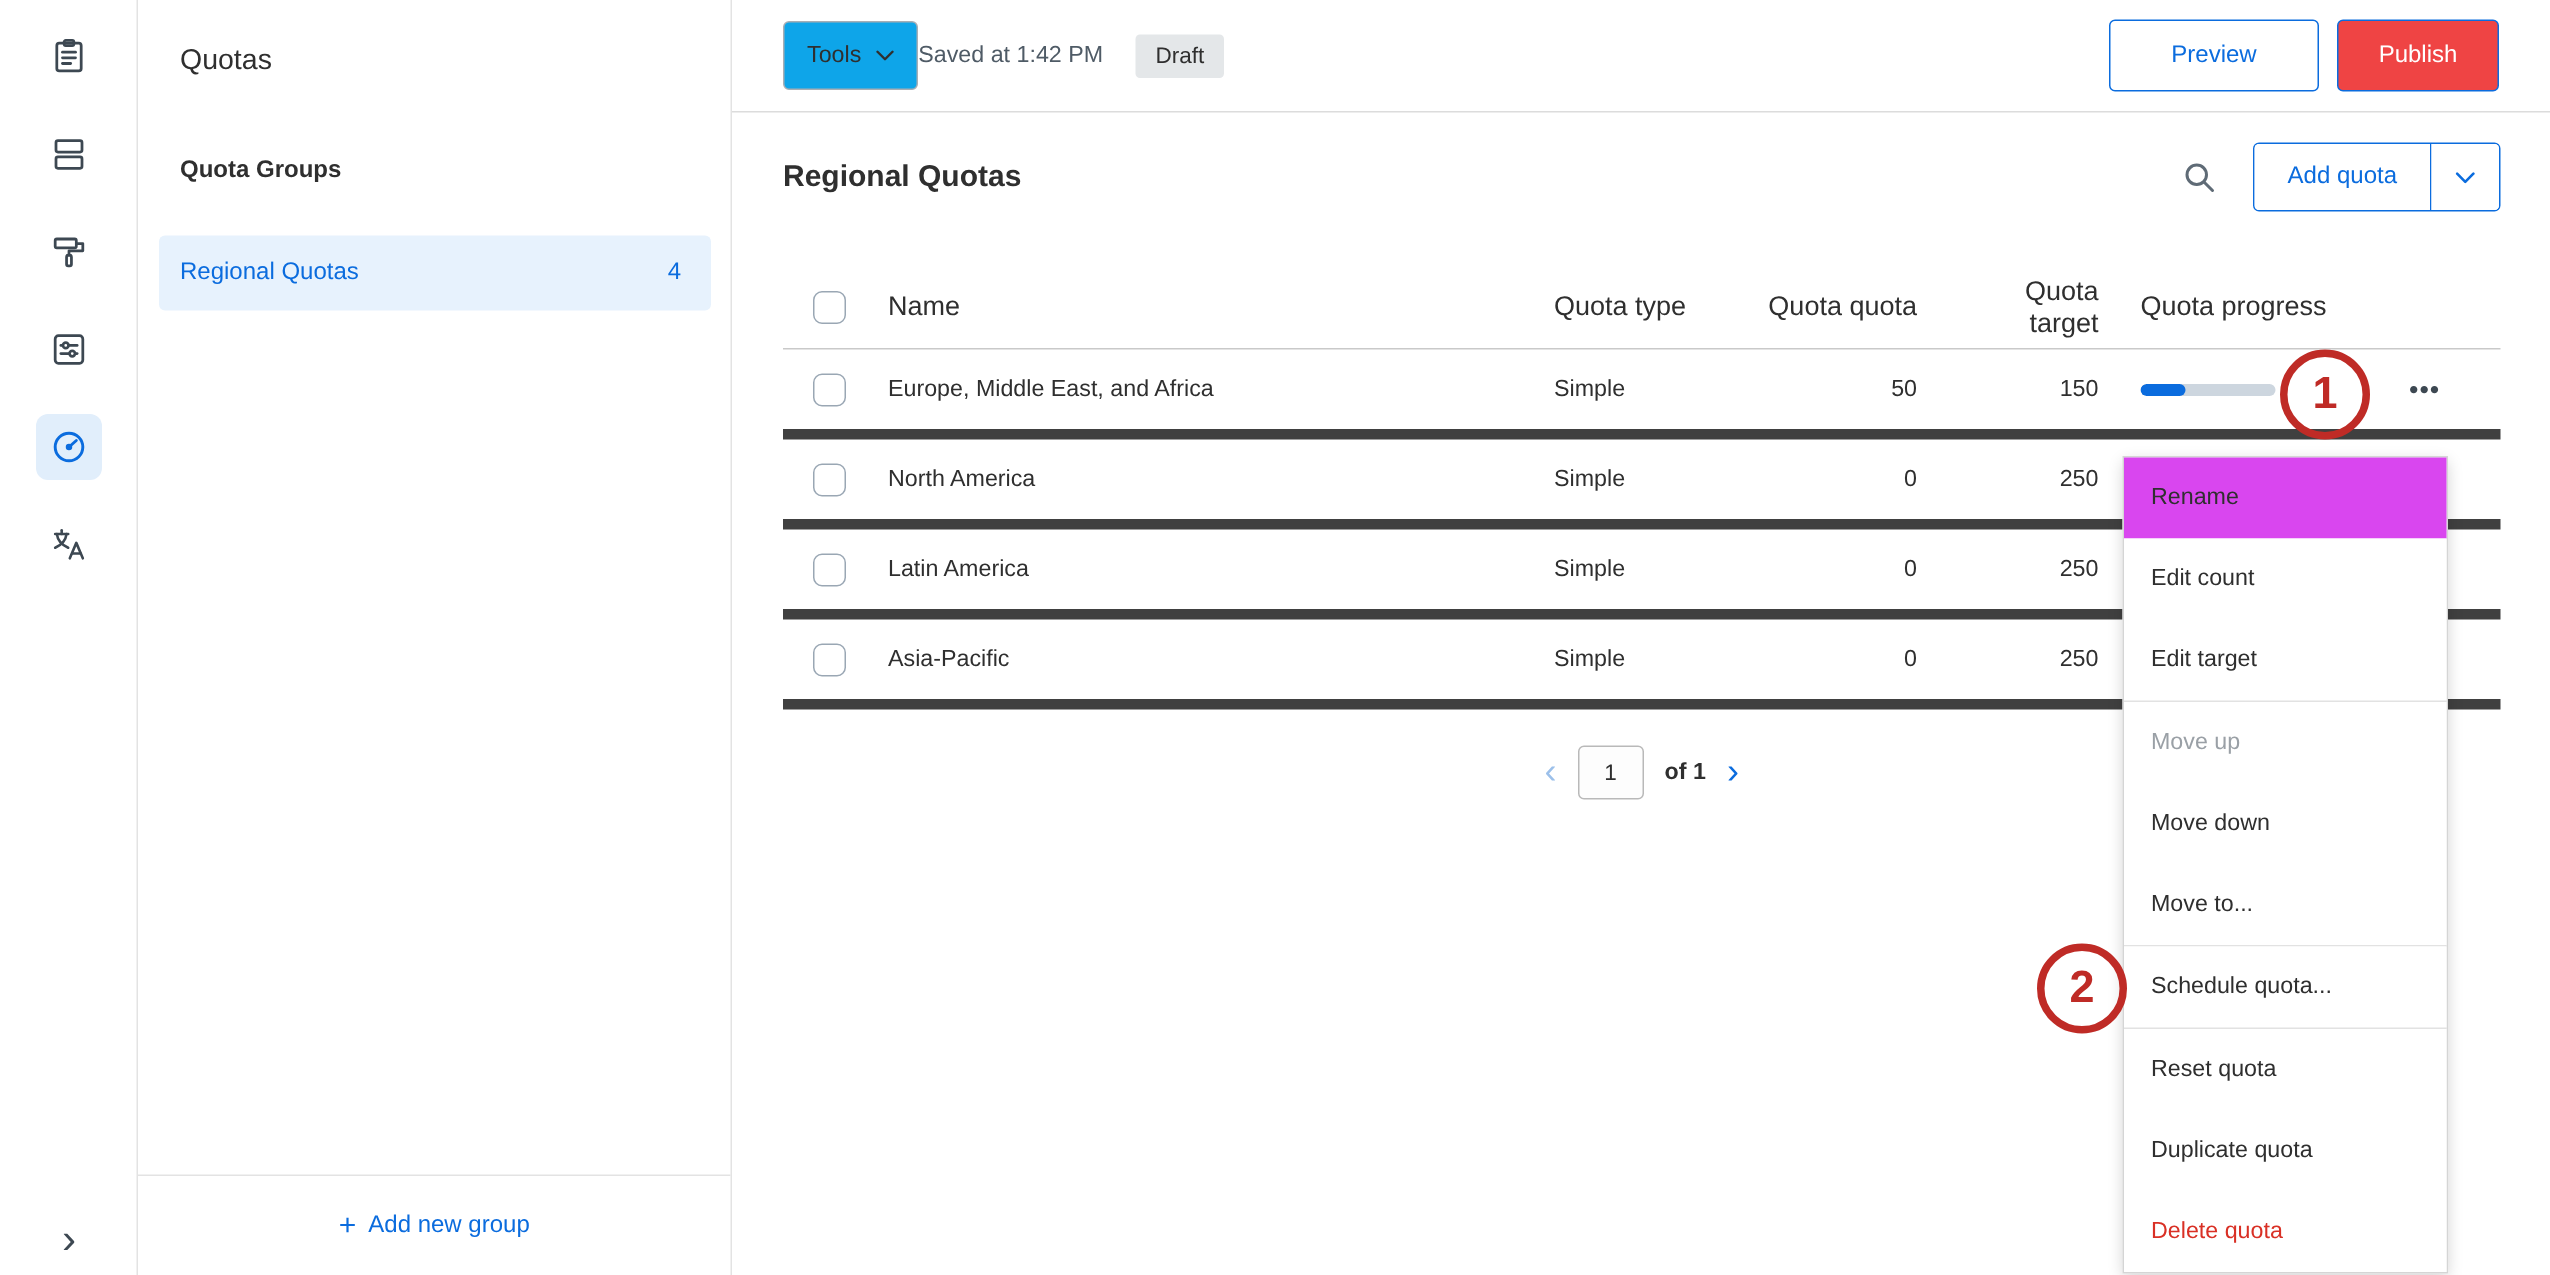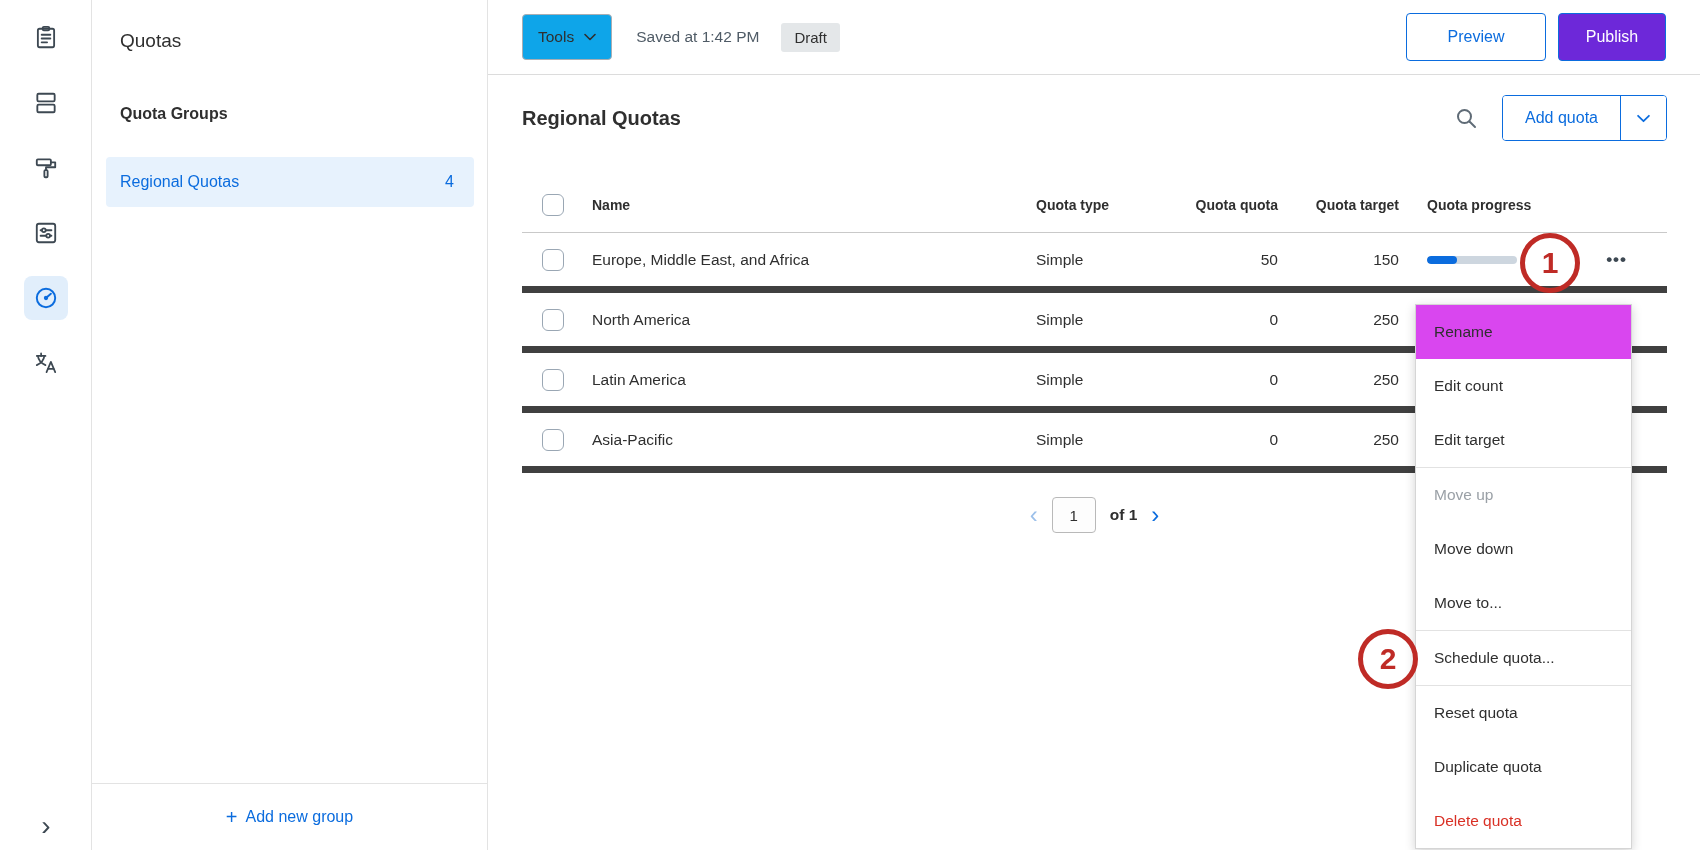--- a/index.html
+++ b/index.html
@@ -57,33 +57,33 @@
   .topbar {
     position:absolute; left:0; top:0; width:100%; height:75px;
     border-bottom:1px solid #dcdcdc;
     display:flex; align-items:center; padding:0 34px;
   }
   .tools-btn {
     height:46px; background:#0ea5e9; border:1px solid #a8aeb4; border-radius:4px;
     display:flex; align-items:center; gap:10px; padding:0 15px;
     font-size:15.5px; color:#2f2f2f; cursor:pointer; font-family:inherit;
   }
-  .saved-status { margin-left:24px; font-size:15.5px; color:#4f5b66; }
+  .saved-status { font-size:15.5px; color:#4f5b66; }
   .draft-badge {
     margin-left:22px; background:#e4e7e9; border-radius:3px;
     padding:6px 13px; font-size:15px; color:#2f2f2f;
   }
   .topbar-spacer { flex:1; }
   .preview-btn {
     height:48px; width:140px; background:#fff; border:1px solid #0b6cde;
     border-radius:4px; color:#0b6cde; font-size:16px; cursor:pointer;
     margin-right:12px; font-family:inherit;
   }
   .publish-btn {
-    height:48px; width:108px; background:#6d28d9; border:1px solid #0b6cde;
+    height:48px; width:108px; background:#ef4444; border:1px solid #0b6cde;
     border-radius:4px; color:#fff; font-size:16px; cursor:pointer; font-family:inherit;
   }
 
   .content { position:absolute; left:34px; right:33px; top:75px; }
   .heading-row { display:flex; align-items:center; height:58px; margin-top:14px; }
   .page-title { font-size:20px; font-weight:700; flex:1; }
   .search-btn { background:none; border:none; cursor:pointer; margin-right:24px; display:flex; }
   .add-quota {
     display:flex; height:46px; border:1px solid #0b6cde; border-radius:4px; overflow:hidden;
     background:#fff;
@@ -97,21 +97,21 @@
     display:flex; align-items:center; justify-content:center;
   }
 
   
   .table { margin-top:30px; }
   .thead, .trow {
     display:grid;
     grid-template-columns:70px 430px 150px 130px 125px 1fr;
     align-items:center;
   }
-  .thead { height:56px; border-bottom:1px solid #c9c9c9; font-size:14px; font-weight:700; }
+  .thead { height:56px; border-bottom:1px solid #c9c9c9; font-size:18px; font-weight:400; }
   .trow { height:60px; border-bottom:7px solid #404040; font-size:15.5px; }
   .cb-cell { padding-left:20px; }
   .checkbox {
     display:block; width:22px; height:22px; border:1.5px solid #9aa7b4;
     border-radius:6px; background:#fff; cursor:pointer;
   }
   .col-type { padding-left:14px; }
   .col-num { text-align:right; }
   .th-count, .td-count { padding-right:24px; }
   .th-target, .td-target { padding-right:28px; }

